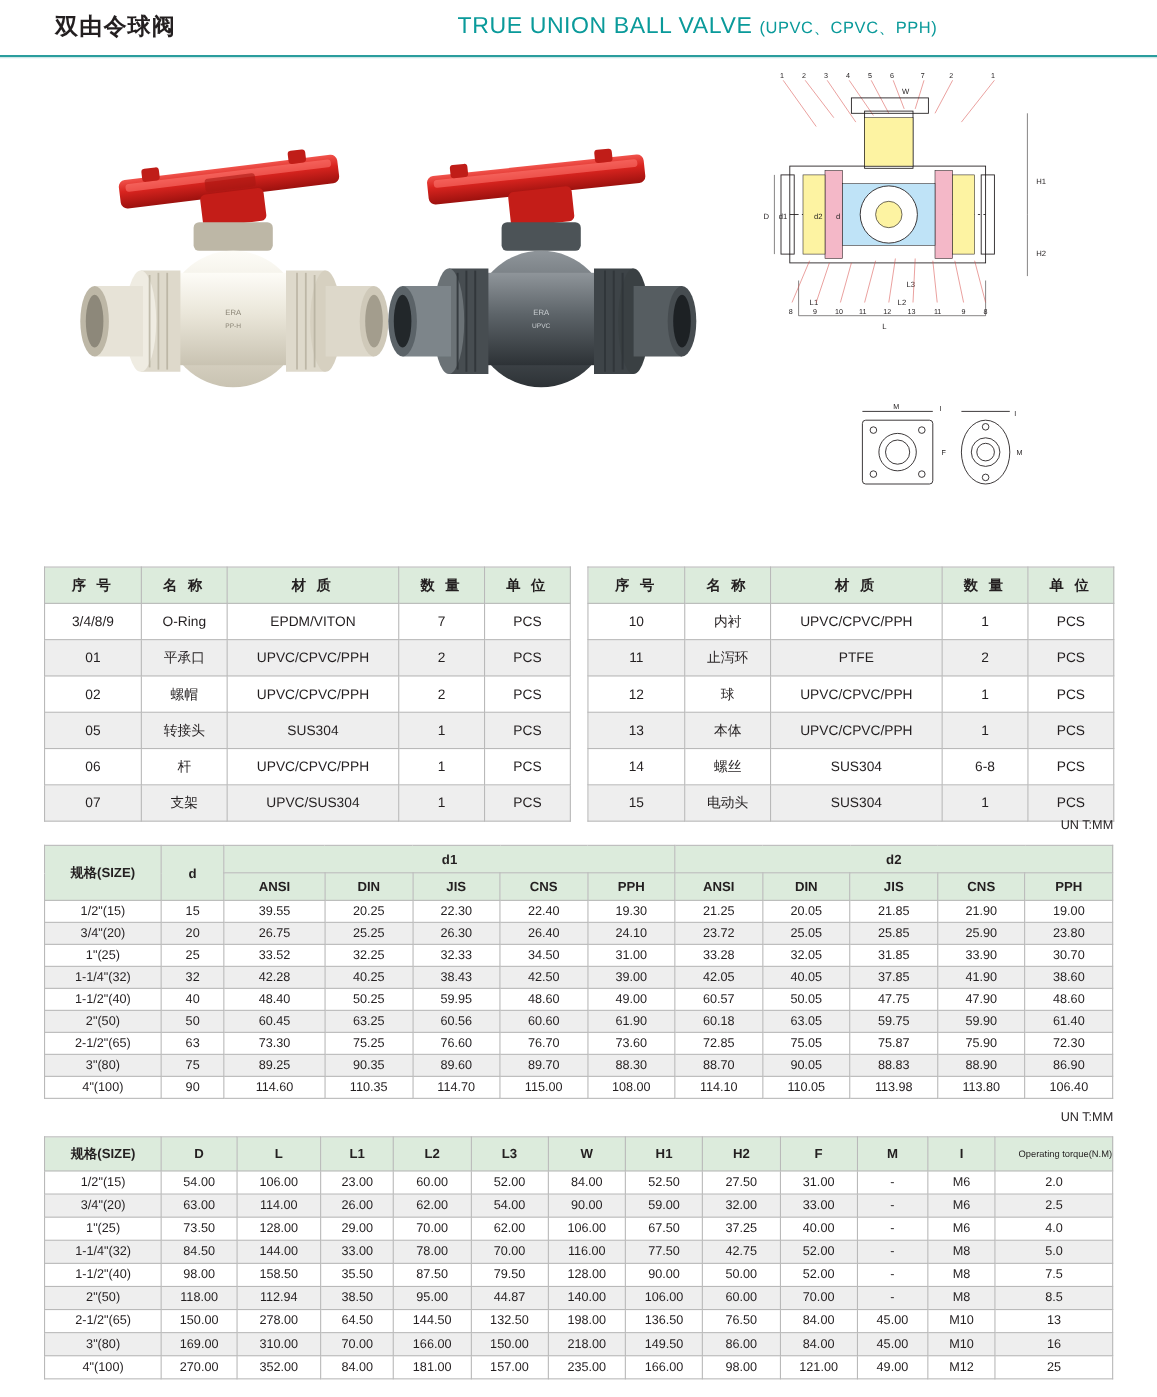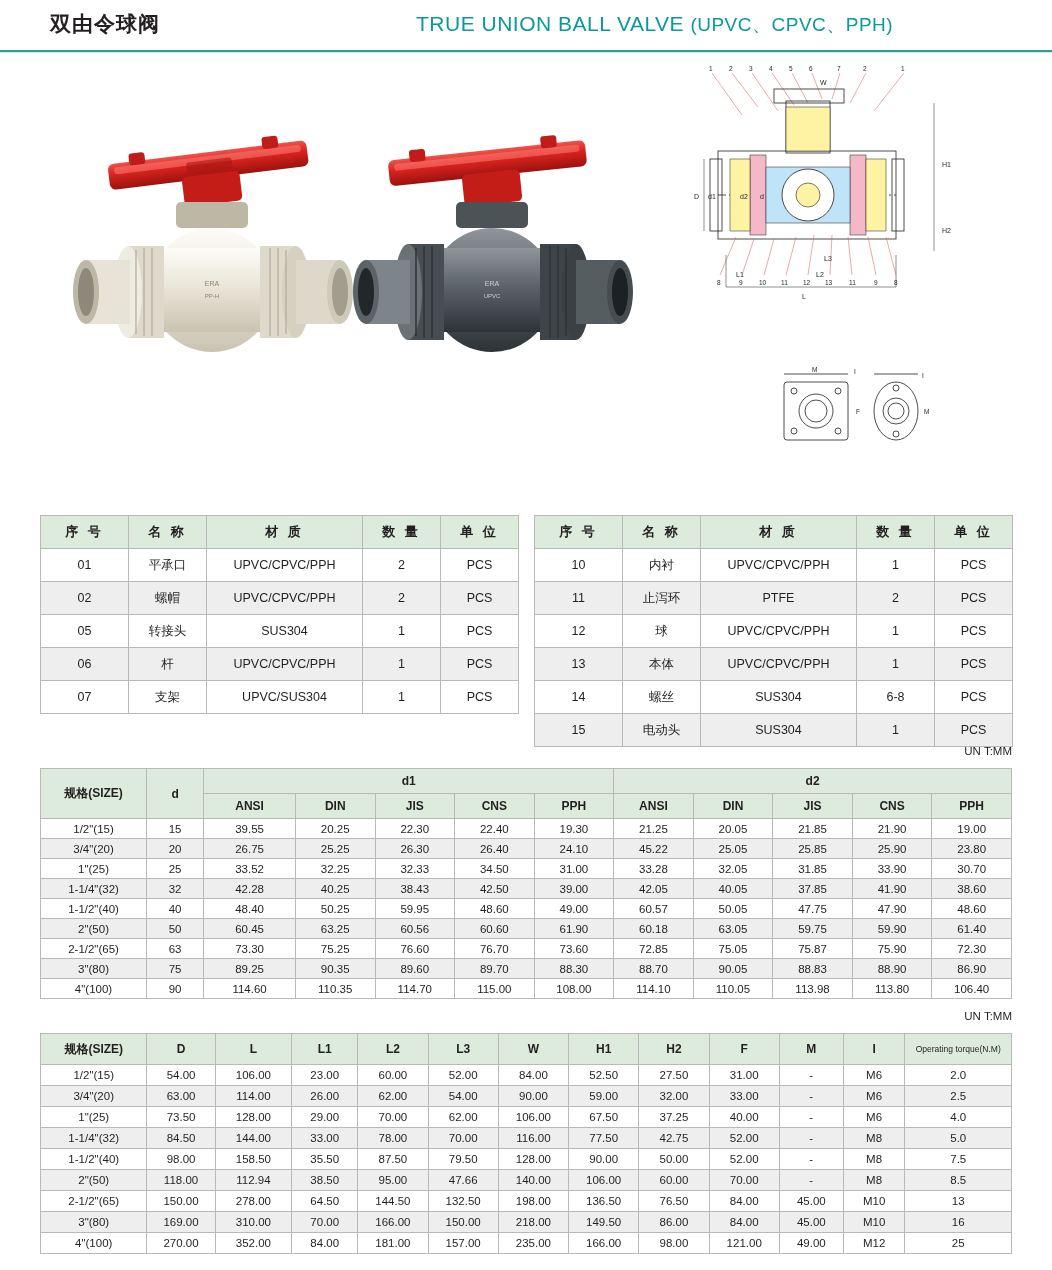--- a/index.html
+++ b/index.html
@@ -5,21 +5,21 @@
   html,body{margin:0;padding:0;}
   body{
     width:1052px;height:1270px;background:#ffffff;
     font-family:"Liberation Sans","DejaVu Sans",sans-serif;
     color:#231f20;position:relative;overflow:hidden;
   }
   
   .header{position:absolute;left:16px;top:0;width:1052px;height:52px;padding-left:12px;}
   .cn-title{position:absolute;left:34px;top:10px;font-size:21px;font-weight:bold;letter-spacing:1px;color:#231f20;}
   .en-title{position:absolute;left:400px;top:12px;font-size:21px;color:#0a9a9a;letter-spacing:.5px;white-space:nowrap;}
-  .en-title .sub{font-size:19px;}
+  .en-title .sub{font-size:15px;}
   .rule{position:absolute;left:0;top:50px;width:1052px;height:2px;background:#2a9d9d;}
   .rule:after{content:"";position:absolute;left:0;top:2px;width:1052px;height:1px;background:#cfe8e8;}
 
   
   .photos{position:absolute;left:40px;top:80px;width:620px;height:300px;}
   .valve{position:absolute;}
   .v1{left:30px;top:40px;}
   .v2{left:310px;top:40px;}
 
   
@@ -48,21 +48,21 @@
   .dim1{position:absolute;left:40px;top:768px;width:972px;table-layout:fixed;}
   .dim1 th,.dim1 td{border:1px solid #b9b9b9;font-size:11.5px;text-align:center;padding:0;height:19px;}
   .dim1 thead th{background:#dcebdc;font-weight:bold;height:24px;font-size:12px;}
   .dim1 tbody tr:nth-child(even) td{background:#eeeeee;}
   .dim1 tbody tr:nth-child(odd) td{background:#ffffff;}
 
   
   .dim2{position:absolute;left:40px;top:1033px;width:972px;table-layout:fixed;}
   .dim2 th,.dim2 td{border:1px solid #b9b9b9;font-size:11.5px;text-align:center;padding:0;height:20px;}
   .dim2 thead th{background:#dcebdc;font-weight:bold;height:30px;font-size:12px;}
-  .dim2 thead th.small{font-size:8.5px;font-weight:normal;}
+  .dim2 thead th.small{font-size:8.5px;font-weight:normal;text-align:right;}
   .dim2 tbody tr:nth-child(even) td{background:#eeeeee;}
   .dim2 tbody tr:nth-child(odd) td{background:#ffffff;}
 </style>
 </head>
 <body>
 
 <div class="header">
   <div class="cn-title">双由令球阀</div>
   <div class="en-title">
     <span>TRUE UNION BALL VALVE</span>
@@ -303,20 +303,27 @@
       <tr>
         <th>序  号</th>
         <th>名  称</th>
         <th>材  质</th>
         <th>数  量</th>
         <th>单  位</th>
       </tr>
     </thead>
     <tbody>
       <tr>
+          <td>3/4/8/9</td>
+          <td>O-Ring</td>
+          <td>EPDM/VITON</td>
+          <td>7</td>
+          <td>PCS</td>
+        </tr>
+      <tr>
           <td>01</td>
           <td>平承口</td>
           <td>UPVC/CPVC/PPH</td>
           <td>2</td>
           <td>PCS</td>
         </tr>
       <tr>
           <td>02</td>
           <td>螺帽</td>
           <td>UPVC/CPVC/PPH</td>
@@ -464,21 +471,21 @@
         <td>19.00</td>
       </tr>
     <tr>
         <td>3/4"(20)</td>
         <td>20</td>
         <td>26.75</td>
         <td>25.25</td>
         <td>26.30</td>
         <td>26.40</td>
         <td>24.10</td>
-        <td>45.22</td>
+        <td>23.72</td>
         <td>25.05</td>
         <td>25.85</td>
         <td>25.90</td>
         <td>23.80</td>
       </tr>
     <tr>
         <td>1"(25)</td>
         <td>25</td>
         <td>33.52</td>
         <td>32.25</td>
@@ -688,21 +695,21 @@
         <td>-</td>
         <td>M8</td>
         <td>7.5</td>
       </tr>
     <tr>
         <td>2"(50)</td>
         <td>118.00</td>
         <td>112.94</td>
         <td>38.50</td>
         <td>95.00</td>
-        <td>47.66</td>
+        <td>44.87</td>
         <td>140.00</td>
         <td>106.00</td>
         <td>60.00</td>
         <td>70.00</td>
         <td>-</td>
         <td>M8</td>
         <td>8.5</td>
       </tr>
     <tr>
         <td>2-1/2"(65)</td>

